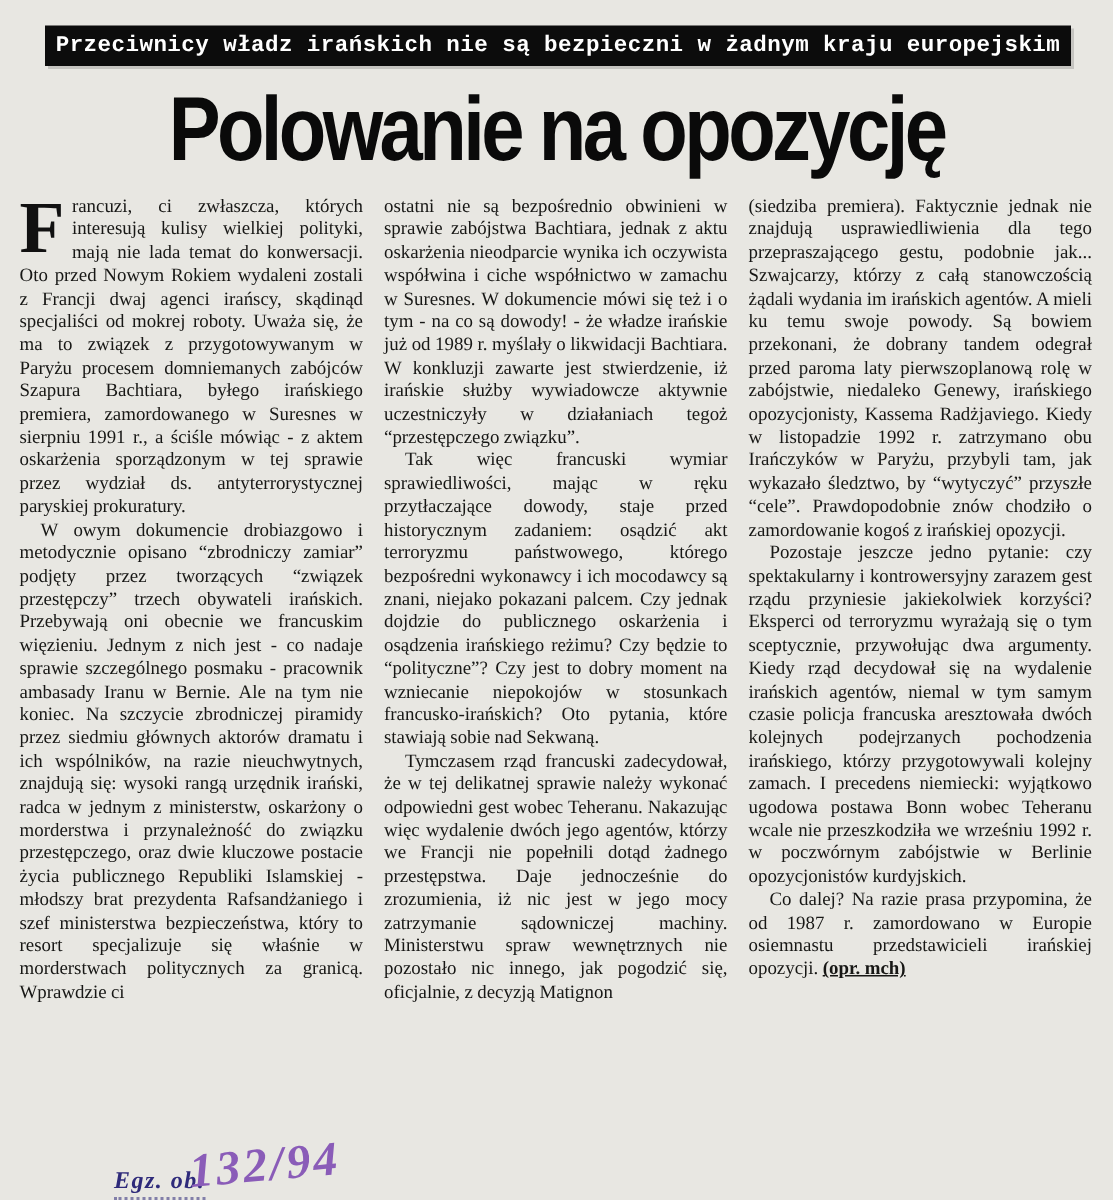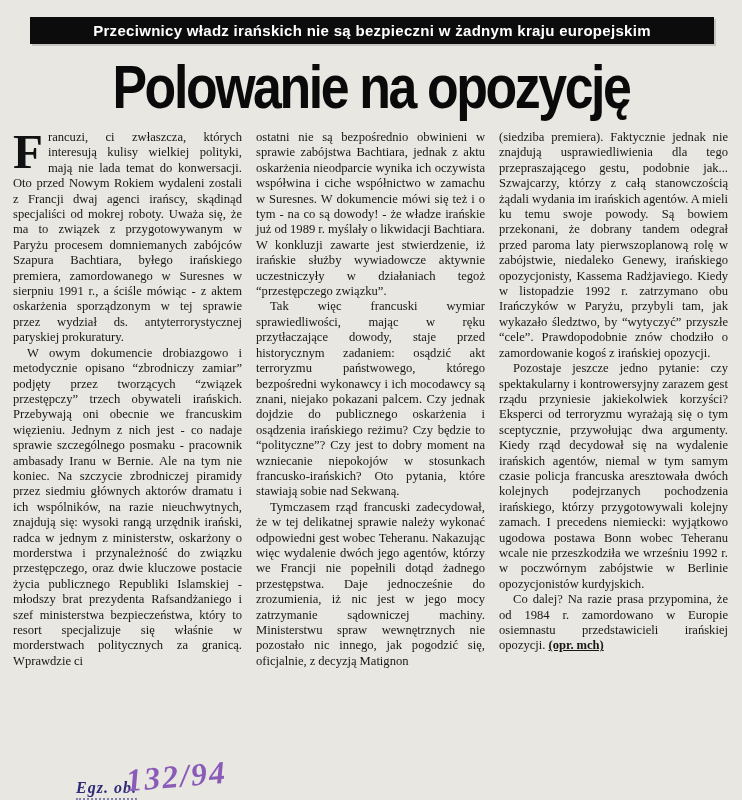--- a/index.html
+++ b/index.html
@@ -8,21 +8,21 @@
     background:#b9b9b5;
     font-family:"Liberation Serif", serif;
   }
   .page {
     position:relative; width:742px; height:800px;
     background:#e8e7e2; overflow:hidden;
   }
   .banner {
     position:absolute; left:30px; top:17px; width:684px; height:27px;
     background:#0c0c0c; color:#ffffff;
-    font-family:Liberation Sans, sans-serif; font-weight:bold;
+    font-family:Liberation Mono, monospace; font-weight:bold;
     font-size:15px; letter-spacing:0.3px;
     display:flex; align-items:center; justify-content:center;
     box-shadow: 2px 2px 0 rgba(0,0,0,0.15);
   }
   .headline {
     position:absolute; top:52px; left:0; width:742px; margin:0;
     text-align:center; color:#0a0a0a;
     font-family:"Liberation Sans", sans-serif; font-weight:bold;
     font-size:54px; letter-spacing:-2.5px;
     transform:scale(0.96,1.12); transform-origin:center top;
@@ -85,21 +85,21 @@
 
     <div class="col">
       <p>ostatni nie są bezpośrednio obwinieni w sprawie zabójstwa Bachtiara, jednak z aktu oskarżenia nieodparcie wynika ich oczywista współwina i ciche współnictwo w zamachu w Suresnes. W dokumencie mówi się też i o tym - na co są dowody! - że władze irańskie już od 1989 r. myślały o likwidacji Bachtiara. W konkluzji zawarte jest stwierdzenie, iż irańskie służby wywiadowcze aktywnie uczestniczyły w działaniach tegoż “przestępczego związku”.</p>
       <p class="indent">Tak więc francuski wymiar sprawiedliwości, mając w ręku przytłaczające dowody, staje przed historycznym zadaniem: osądzić akt terroryzmu państwowego, którego bezpośredni wykonawcy i ich mocodawcy są znani, niejako pokazani palcem. Czy jednak dojdzie do publicznego oskarżenia i osądzenia irańskiego reżimu? Czy będzie to “polityczne”? Czy jest to dobry moment na wzniecanie niepokojów w stosunkach francusko-irańskich? Oto pytania, które stawiają sobie nad Sekwaną.</p>
       <p class="indent">Tymczasem rząd francuski zadecydował, że w tej delikatnej sprawie należy wykonać odpowiedni gest wobec Teheranu. Nakazując więc wydalenie dwóch jego agentów, którzy we Francji nie popełnili dotąd żadnego przestępstwa. Daje jednocześnie do zrozumienia, iż nic jest w jego mocy zatrzymanie sądowniczej machiny. Ministerstwu spraw wewnętrznych nie pozostało nic innego, jak pogodzić się, oficjalnie, z decyzją Matignon</p>
     </div>
 
     <div class="col">
       <p>(siedziba premiera). Faktycznie jednak nie znajdują usprawiedliwienia dla tego przepraszającego gestu, podobnie jak... Szwajcarzy, którzy z całą stanowczością żądali wydania im irańskich agentów. A mieli ku temu swoje powody. Są bowiem przekonani, że dobrany tandem odegrał przed paroma laty pierwszoplanową rolę w zabójstwie, niedaleko Genewy, irańskiego opozycjonisty, Kassema Radżjaviego. Kiedy w listopadzie 1992 r. zatrzymano obu Irańczyków w Paryżu, przybyli tam, jak wykazało śledztwo, by “wytyczyć” przyszłe “cele”. Prawdopodobnie znów chodziło o zamordowanie kogoś z irańskiej opozycji.</p>
       <p class="indent">Pozostaje jeszcze jedno pytanie: czy spektakularny i kontrowersyjny zarazem gest rządu przyniesie jakiekolwiek korzyści? Eksperci od terroryzmu wyrażają się o tym sceptycznie, przywołując dwa argumenty. Kiedy rząd decydował się na wydalenie irańskich agentów, niemal w tym samym czasie policja francuska aresztowała dwóch kolejnych podejrzanych pochodzenia irańskiego, którzy przygotowywali kolejny zamach. I precedens niemiecki: wyjątkowo ugodowa postawa Bonn wobec Teheranu wcale nie przeszkodziła we wrześniu 1992 r. w poczwórnym zabójstwie w Berlinie opozycjonistów kurdyjskich.</p>
-      <p class="indent"><span>Co dalej? Na razie prasa przypomina, że od 1984 r. zamordowano w Europie osiemnastu przedstawicieli irańskiej opozycji.</span> <span class="byline">(opr. mch)</span></p>
+      <p class="indent"><span>Co dalej? Na razie prasa przypomina, że od 1987 r. zamordowano w Europie osiemnastu przedstawicieli irańskiej opozycji.</span> <span class="byline">(opr. mch)</span></p>
     </div>
 
   </div>
 
   <div class="stamp">Egz. ob.</div>
   <div class="handwritten">132/94</div>
 
 </div>
 
 </body></html>

